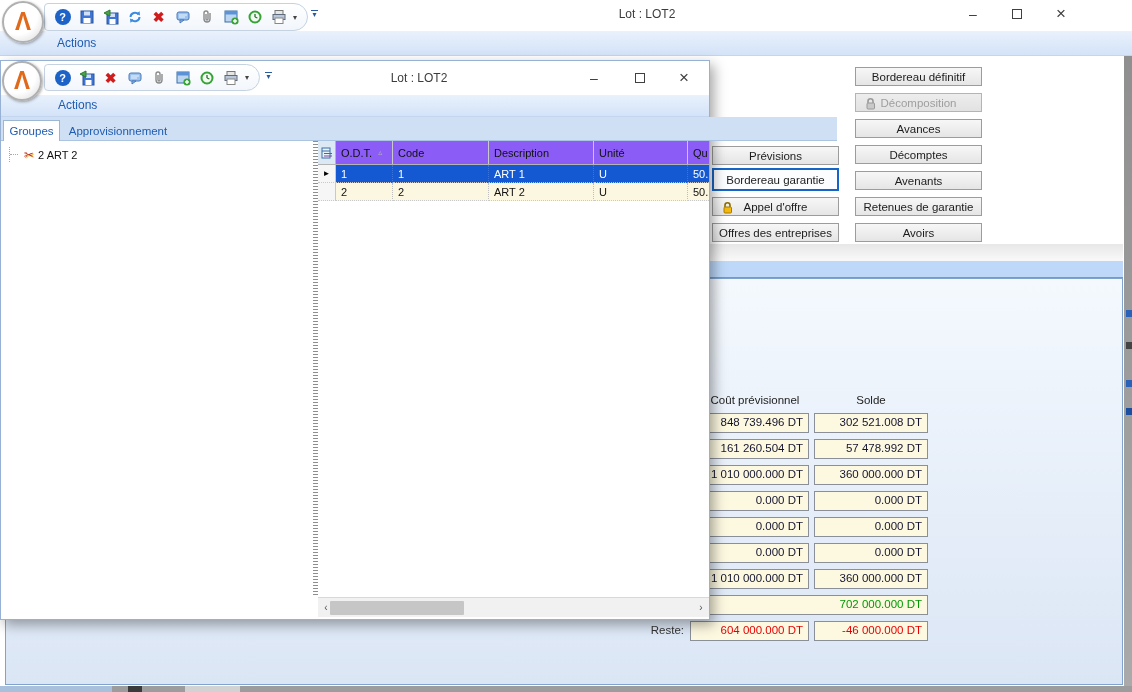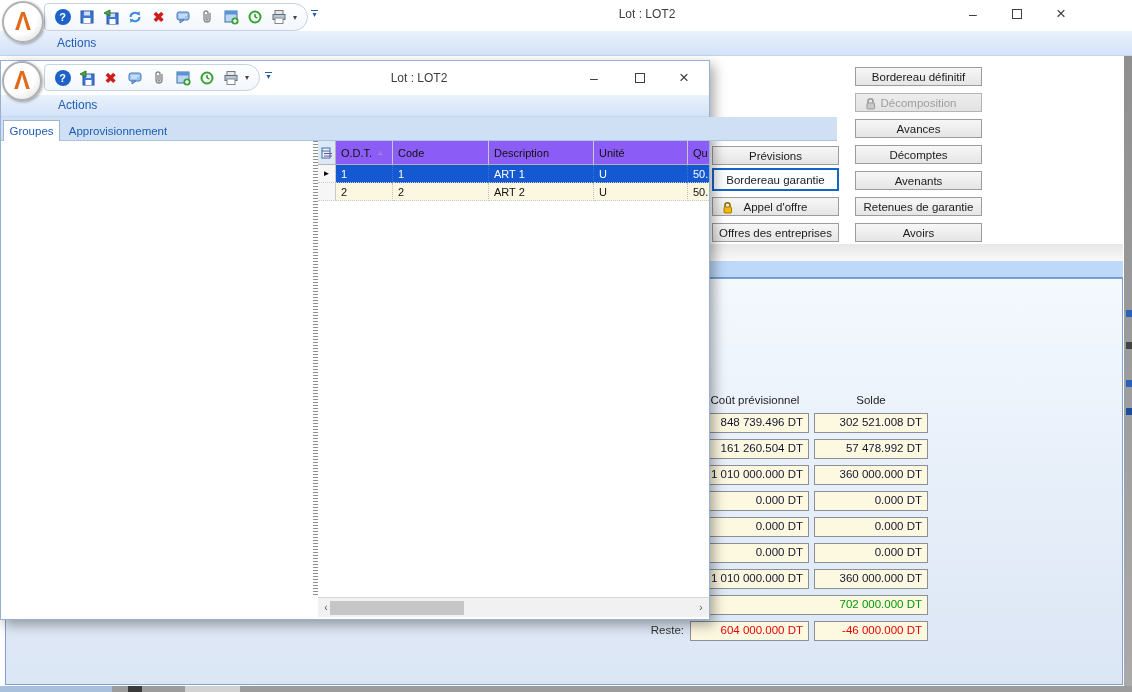--- a/index.html
+++ b/index.html
@@ -350,20 +350,25 @@
   <div class="abs ribbon" style="left:0;top:34px;width:708px;height:22px;">
     <span class="abs ribbon-tab" style="left:57px;top:3px;">Actions</span>
   </div>
 
   <div class="abs tabs-band" style="left:0;top:56px;width:836px;height:24px;">
     <div class="abs tab active" style="left:2px;top:3px;width:57px;height:21px;">Groupes</div>
     <div class="abs tab" style="left:62px;top:3px;width:110px;height:21px;">Approvisionnement</div>
   </div>
 
   <div class="abs tree-panel" style="left:0;top:80px;width:312px;height:456px;padding-top:6px;">
+    <div class="tree-item">
+      <span class="tree-lines"></span>
+      <span class="tree-ico"></span>
+      <span>2 ART 2</span>
+    </div>
   </div>
 
   <div class="abs splitter" style="left:312px;top:80px;height:456px;"></div>
 
   <div class="abs grid" style="left:317px;top:80px;width:391px;height:436px;overflow:hidden;">
     <div class="g-hdr">
       <div class="g-corner">
           <svg width="12" height="12">
             <rect x="1" y="1" width="8" height="10" fill="#eaf2fb" stroke="#3a6ea5"></rect>
             <line x1="1" y1="4" x2="9" y2="4" stroke="#3a6ea5"></line>

